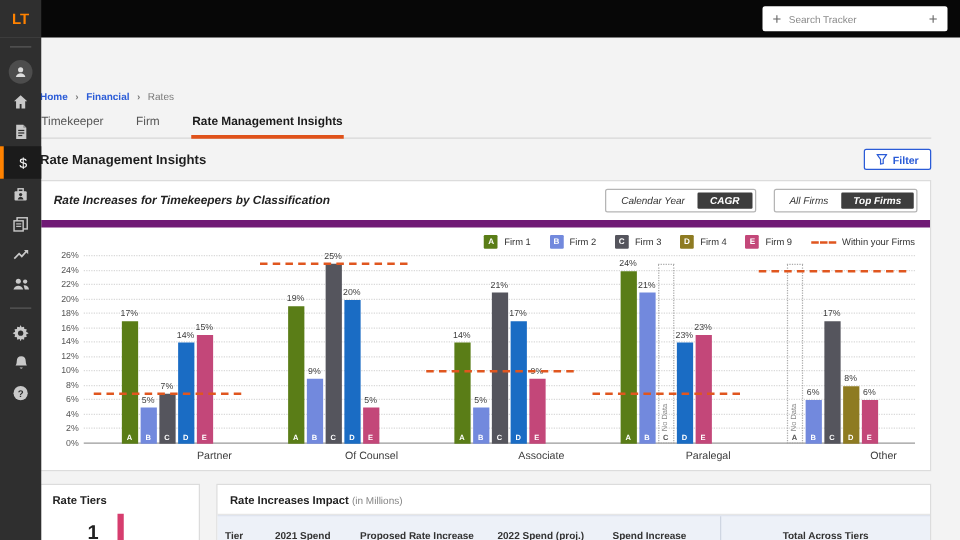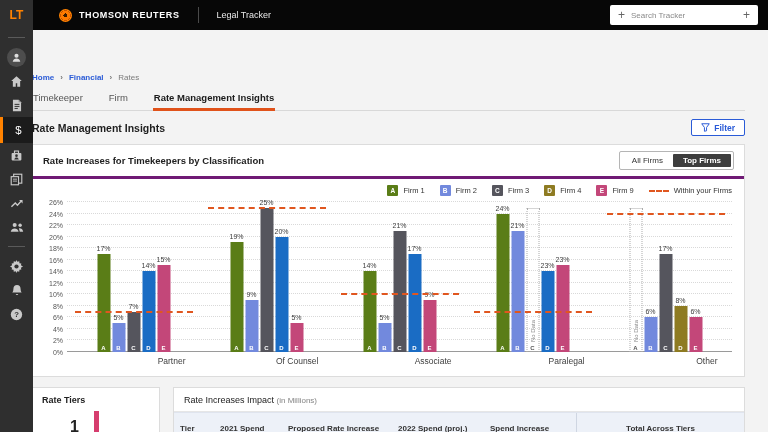--- a/index.html
+++ b/index.html
@@ -46,21 +46,21 @@
 
   .section-head { display:flex; align-items:center; justify-content:space-between; margin-top:8px; }
   .section-title { font-size:10.5px; font-weight:bold; color:#1e1e1e; }
   .filter-btn { background:#fff; border:1px solid #2a5bd7; border-radius:2px; height:17px;
     display:flex; align-items:center; gap:4px; padding:0 9px; color:#2a5bd7; font-size:8.5px; font-weight:bold; }
 
   
   .card { background:#fff; border:1px solid #dcdcdc; }
   .chart-card { margin-top:8px; height:233px; }
   .chart-head { display:flex; align-items:center; justify-content:space-between;
-    padding:6px 10px; border-bottom:3px solid #701a75; }
+    padding:6px 10px; border-bottom:6px solid #701a75;font-style:italic; }
   .chart-title { font-size:9.5px; font-weight:bold; color:#222; }
   .toggle-wrap { display:flex; gap:14px; }
   .toggle { display:flex; border:1px solid #b5b5b5; border-radius:2px; background:#fff; padding:2px; }
   .toggle .opt { font-size:8px; color:#333; padding:2px 10px; border-radius:1px; }
   .toggle .opt.sel { background:#3d3d3d; color:#fff; font-weight:bold; }
 
   .legend-row { display:flex; justify-content:flex-end; align-items:center; gap:15px; padding:6px 12px 2px 12px; }
   .legend-item { display:flex; align-items:center; gap:5px; }
   .legend-item .sw { width:11px; height:11px; border-radius:1px; color:#fff; font-size:6.5px; font-weight:bold;
     display:flex; align-items:center; justify-content:center; }
@@ -93,41 +93,35 @@
 
   
   .bottom-row { display:flex; gap:13px; margin-top:10px; }
   .tiers-card { width:133px; height:80px; padding:7px 9px; }
   .tiers-title { font-size:9px; font-weight:bold; color:#222; }
   .tiers-body { display:flex; align-items:flex-start; margin-top:6px; padding-left:28px; gap:15px; }
   .tiers-num { font-size:16px; font-weight:bold; color:#222; margin-top:7px; }
   .tiers-bar { width:5px; height:46px; background:#d63d6e; }
   .impact-card { flex:1; height:80px; }
   .impact-title { padding:7px 10px 6px 10px; font-size:9px; color:#222; border-bottom:1px solid #e6e6e6; }
-  .impact-title b { font-weight:normal; }
+  .impact-title b { font-weight:bold; }
   .impact-title .sub { color:#848484; font-size:8px; font-weight:normal; }
   .thead { display:flex; background:#edf1f8; border-top:1px solid #dfe4ee; height:32px;
     align-items:center; font-size:8px; font-weight:bold; color:#333; }
   .th { padding:0 6px; }
   .th.total { border-left:1px solid #cfd6e2; align-self:stretch; display:flex; align-items:center;
     justify-content:center; width:168px; margin-left:auto; }
 </style>
 </head>
 <body>
 
 <div class="topbar">
   <div class="lt-block">
     <span>LT</span>
   </div>
-  <div class="brand-wrap">
-    <span class="tr-logo"></span>
-    <span class="brand">THOMSON REUTERS</span>
-    <span class="bar-divider"></span>
-    <span class="product">Legal Tracker</span>
-  </div>
   <div class="search-box">
     <span class="plus">+</span>
     <span class="ph">Search Tracker</span>
     <span class="plus">+</span>
   </div>
 </div>
 
 <div class="sidebar">
   <div class="side-divider"></div>
   <div class="side-item">
@@ -232,20 +226,24 @@
           <path d="M1 1h10L7.4 6v4.4L4.6 11V6z" fill="none" stroke="#2a5bd7" stroke-width="1.3"></path>
         </svg>
       <span>Filter</span>
     </button>
   </div>
 
   <div class="card chart-card">
     <div class="chart-head">
       <span class="chart-title">Rate Increases for Timekeepers by Classification</span>
       <div class="toggle-wrap" id="toggles">
+          <div class="toggle">
+            <span class="opt">Calendar Year</span>
+            <span class="opt sel">CAGR</span>
+          </div>
           <div class="toggle">
             <span class="opt">All Firms</span>
             <span class="opt sel">Top Firms</span>
           </div>
         </div>
     </div>
     <div class="legend-row" id="legend">
         <div class="legend-item">
           <span class="sw" style="background: rgb(90, 125, 23);">A</span>
           <span class="lbl">Firm 1</span>

